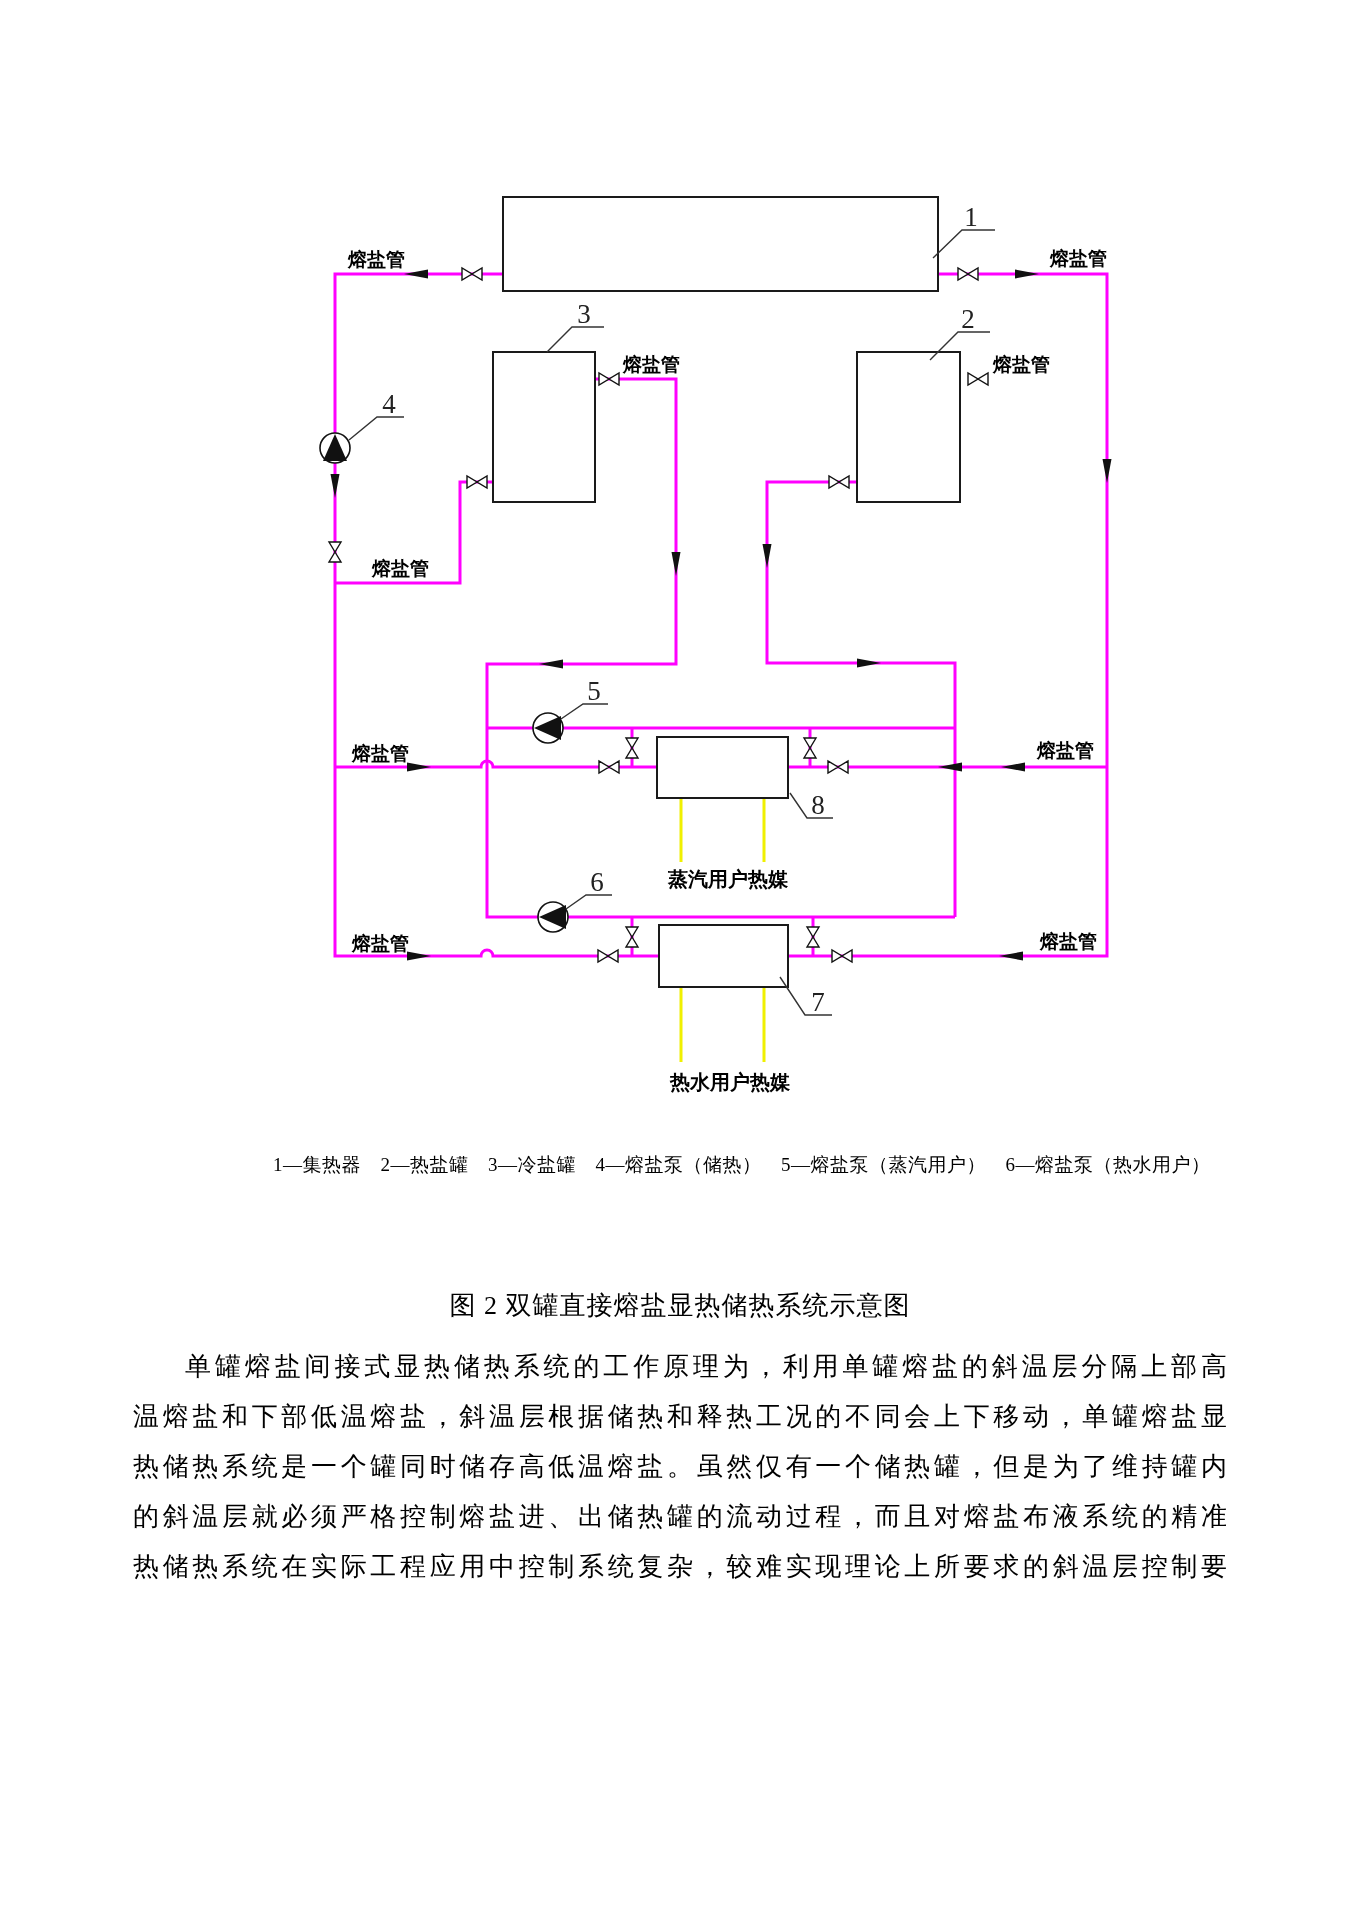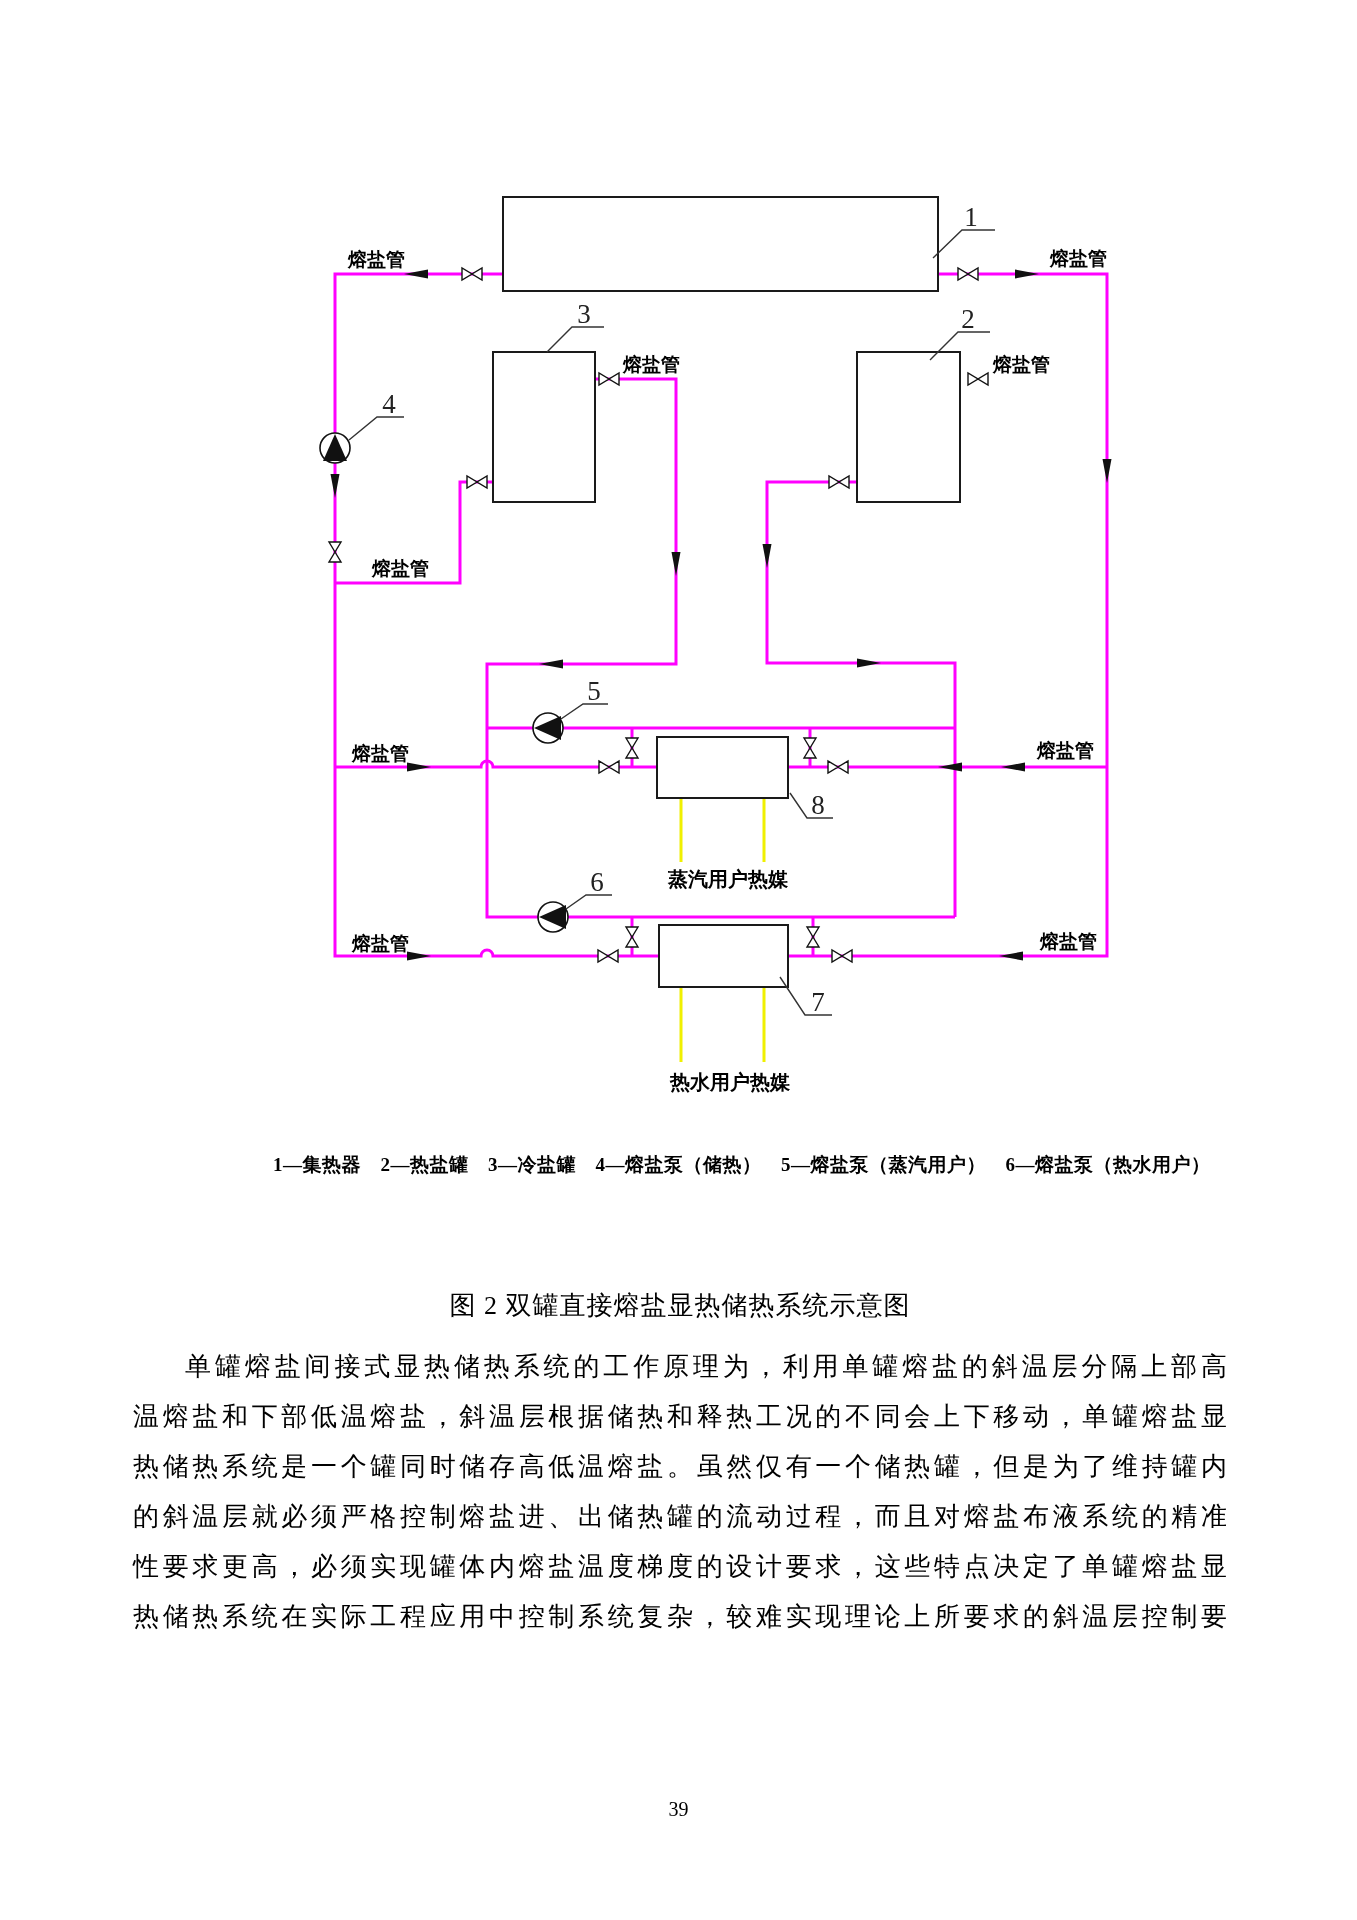--- a/index.html
+++ b/index.html
@@ -7,21 +7,21 @@
         font-family:"Liberation Serif","DejaVu Serif",serif;color:#000;overflow:hidden;}
   #diagram{position:absolute;left:0;top:0;}
   .pipe{stroke:#ff00ff;stroke-width:3;fill:none;}
   .medium{stroke:#f0f000;stroke-width:3;fill:none;}
   .box{fill:#ffffff;stroke:#1a1a1a;stroke-width:2;}
   .leader{stroke:#333;stroke-width:1.4;fill:none;}
   .dlabel{font-family:"Liberation Serif","DejaVu Serif",serif;font-weight:bold;font-size:19px;fill:#000;}
   .dnum{font-family:"Liberation Serif","DejaVu Serif",serif;font-size:27px;fill:#222;}
   .dmed{font-family:"Liberation Serif","DejaVu Serif",serif;font-weight:bold;font-size:20px;fill:#000;}
   #legend{position:absolute;left:273px;top:1142px;width:980px;
-          font-family:"Liberation Serif","DejaVu Serif",serif;font-weight:bold;
+          font-family:"Liberation Serif","DejaVu Serif",serif;font-weight:normal;
           font-size:19px;letter-spacing:0.5px;line-height:46px;white-space:nowrap;}
   #caption{position:absolute;left:130px;top:1288px;width:1100px;text-align:center;
            font-size:26px;letter-spacing:1px;}
   #bodytext{position:absolute;left:133px;top:1342px;width:1095px;font-size:26px;}
   .bodyline{height:50px;line-height:50px;letter-spacing:1px;text-align:justify;text-align-last:justify;}
   .bodyline.first{text-indent:52px;font-family:Liberation Serif, serif;}
   .bodyline.last{text-align-last:left;}
   #pagenum{position:absolute;left:0;top:1798px;width:1357px;text-align:center;font-size:20px;}
 </style>
 </head>
@@ -156,19 +156,17 @@
     <div>1—集热器　2—热盐罐　3—冷盐罐　4—熔盐泵（储热）　5—熔盐泵（蒸汽用户）　6—熔盐泵（热水用户）</div>
   </div>
 
   <div id="caption">图 2  双罐直接熔盐显热储热系统示意图</div>
 
   <div id="bodytext">
     <div class="bodyline first">单罐熔盐间接式显热储热系统的工作原理为，利用单罐熔盐的斜温层分隔上部高</div>
     <div class="bodyline">温熔盐和下部低温熔盐，斜温层根据储热和释热工况的不同会上下移动，单罐熔盐显</div>
     <div class="bodyline">热储热系统是一个罐同时储存高低温熔盐。虽然仅有一个储热罐，但是为了维持罐内</div>
     <div class="bodyline">的斜温层就必须严格控制熔盐进、出储热罐的流动过程，而且对熔盐布液系统的精准</div>
-    <div class="bodyline">性要求更高，必须实现罐体内熔盐温度梯度的设计要求，这些特点决定了单罐熔盐显</div>
     <div class="bodyline">热储热系统在实际工程应用中控制系统复杂，较难实现理论上所要求的斜温层控制要</div>
   </div>
 
-  <div id="pagenum">39</div>
 
 </div>
 
 </body></html>

